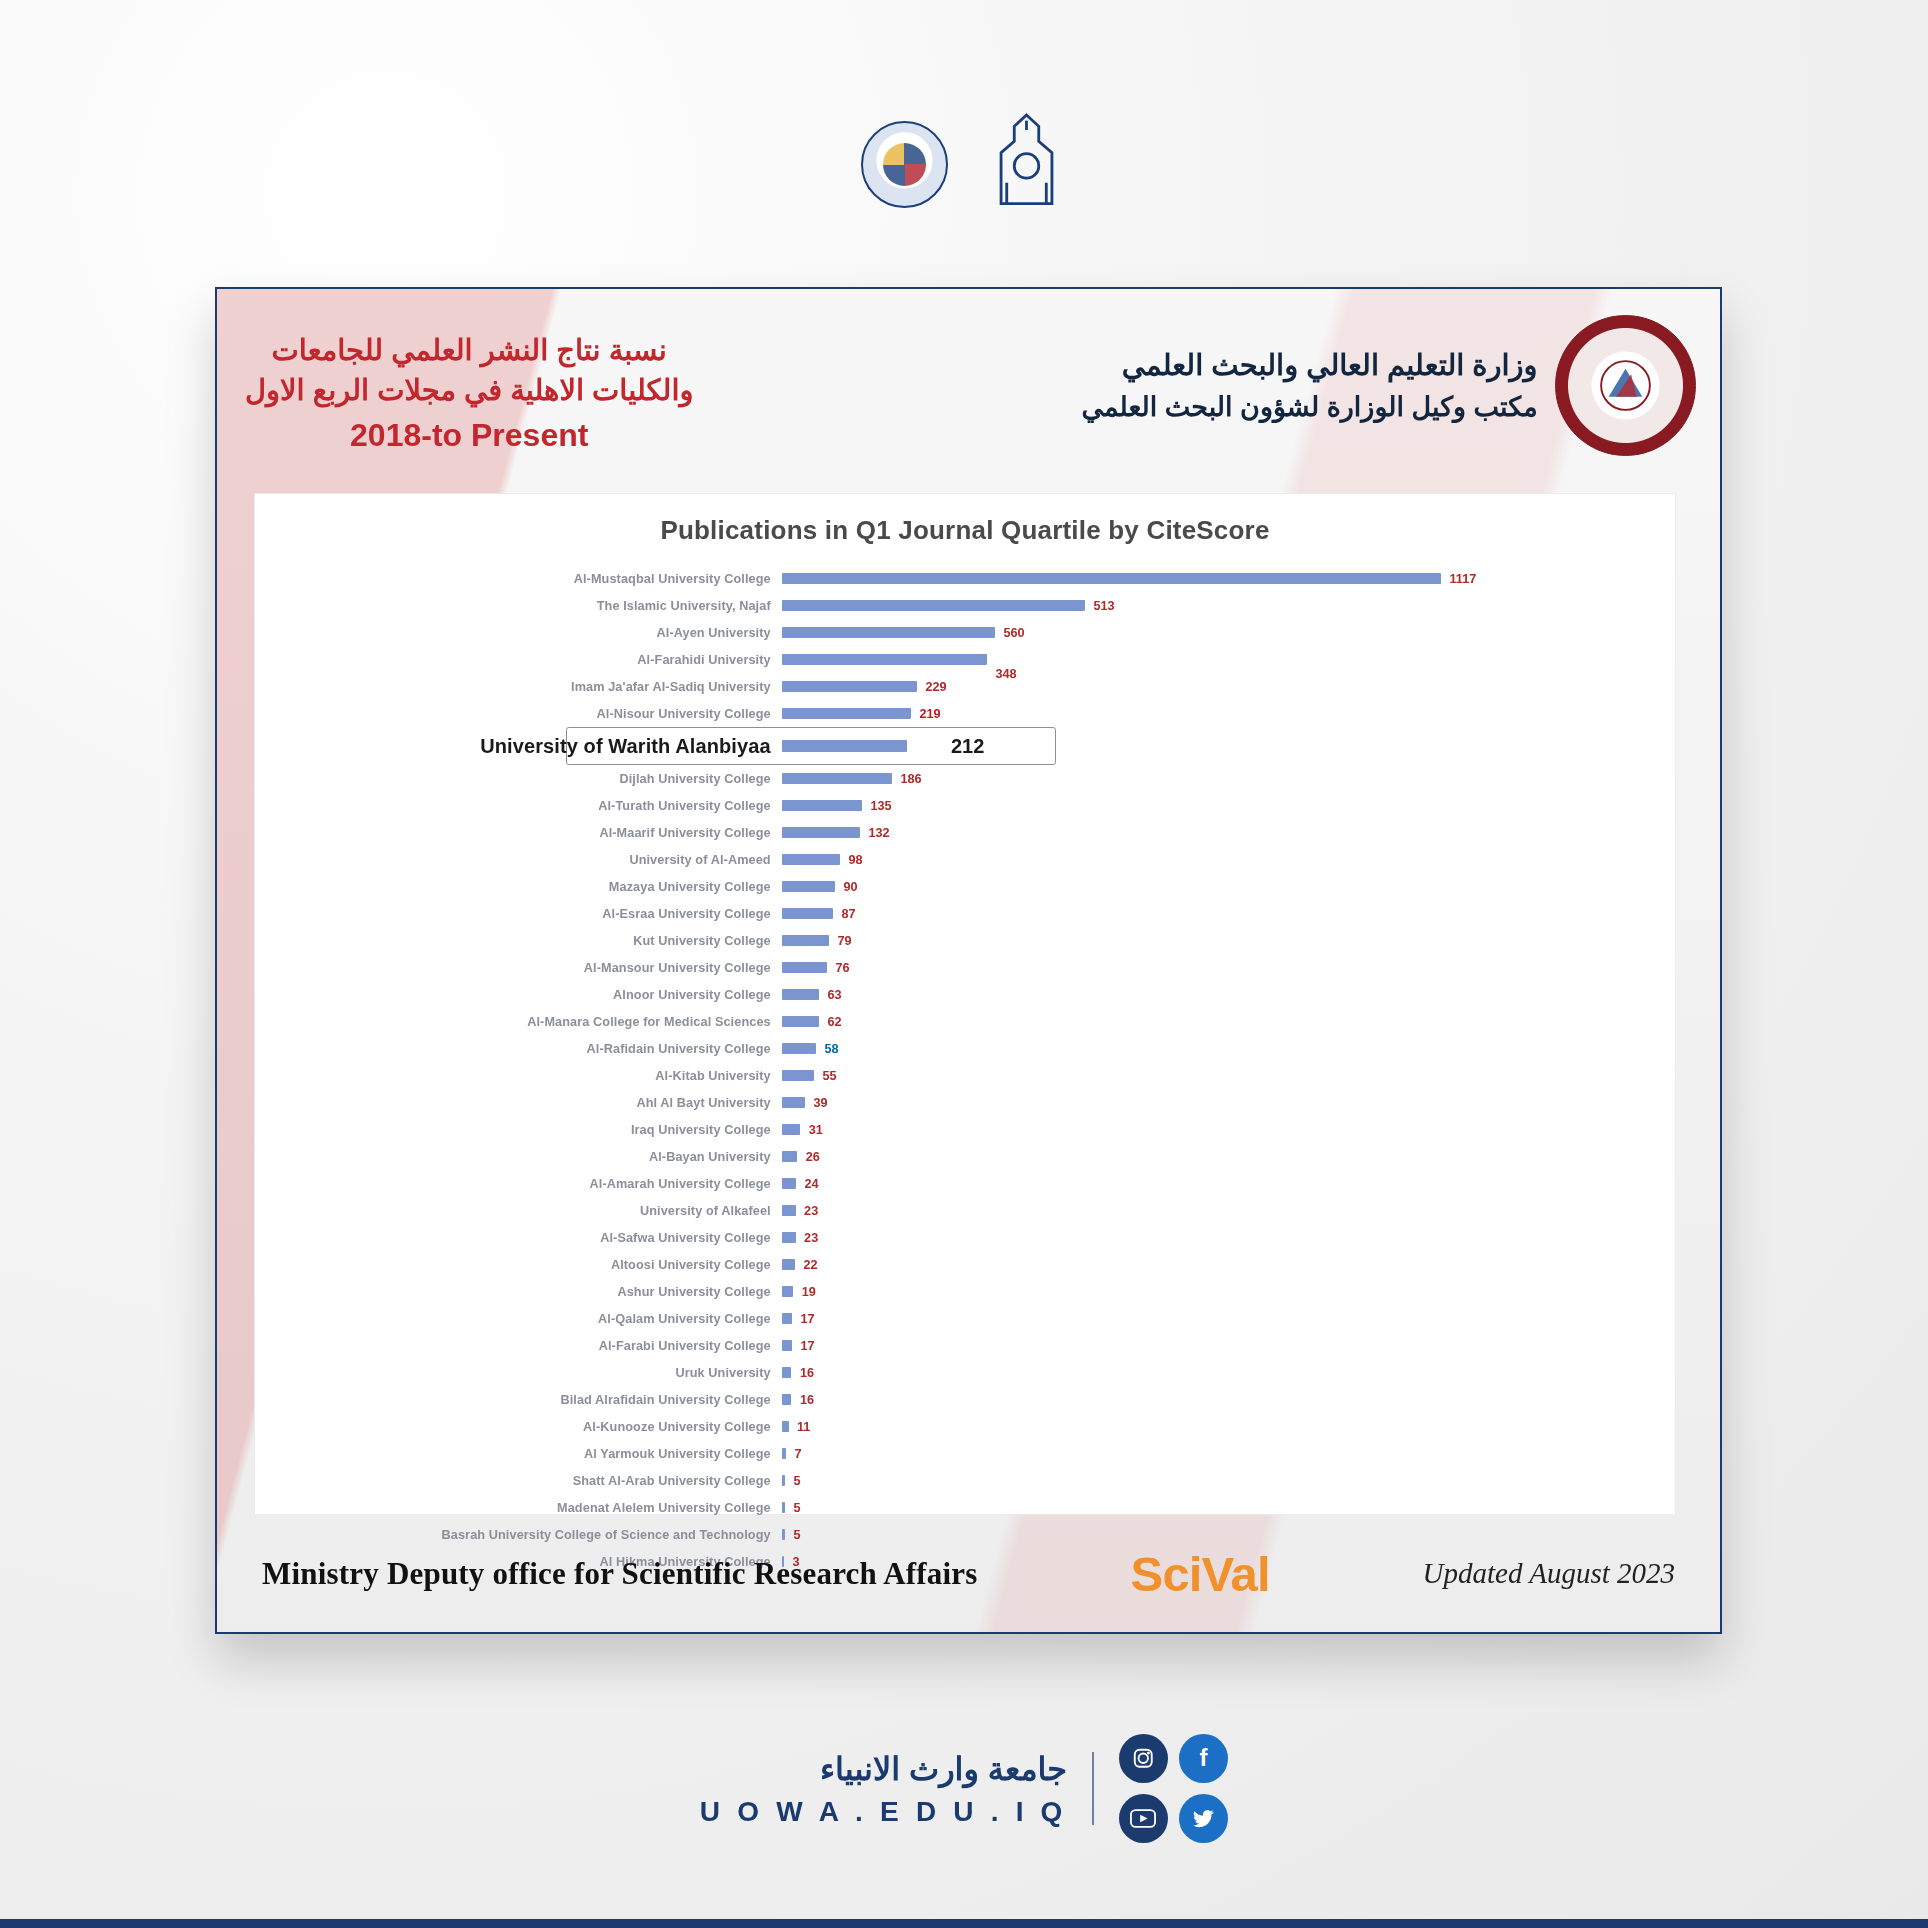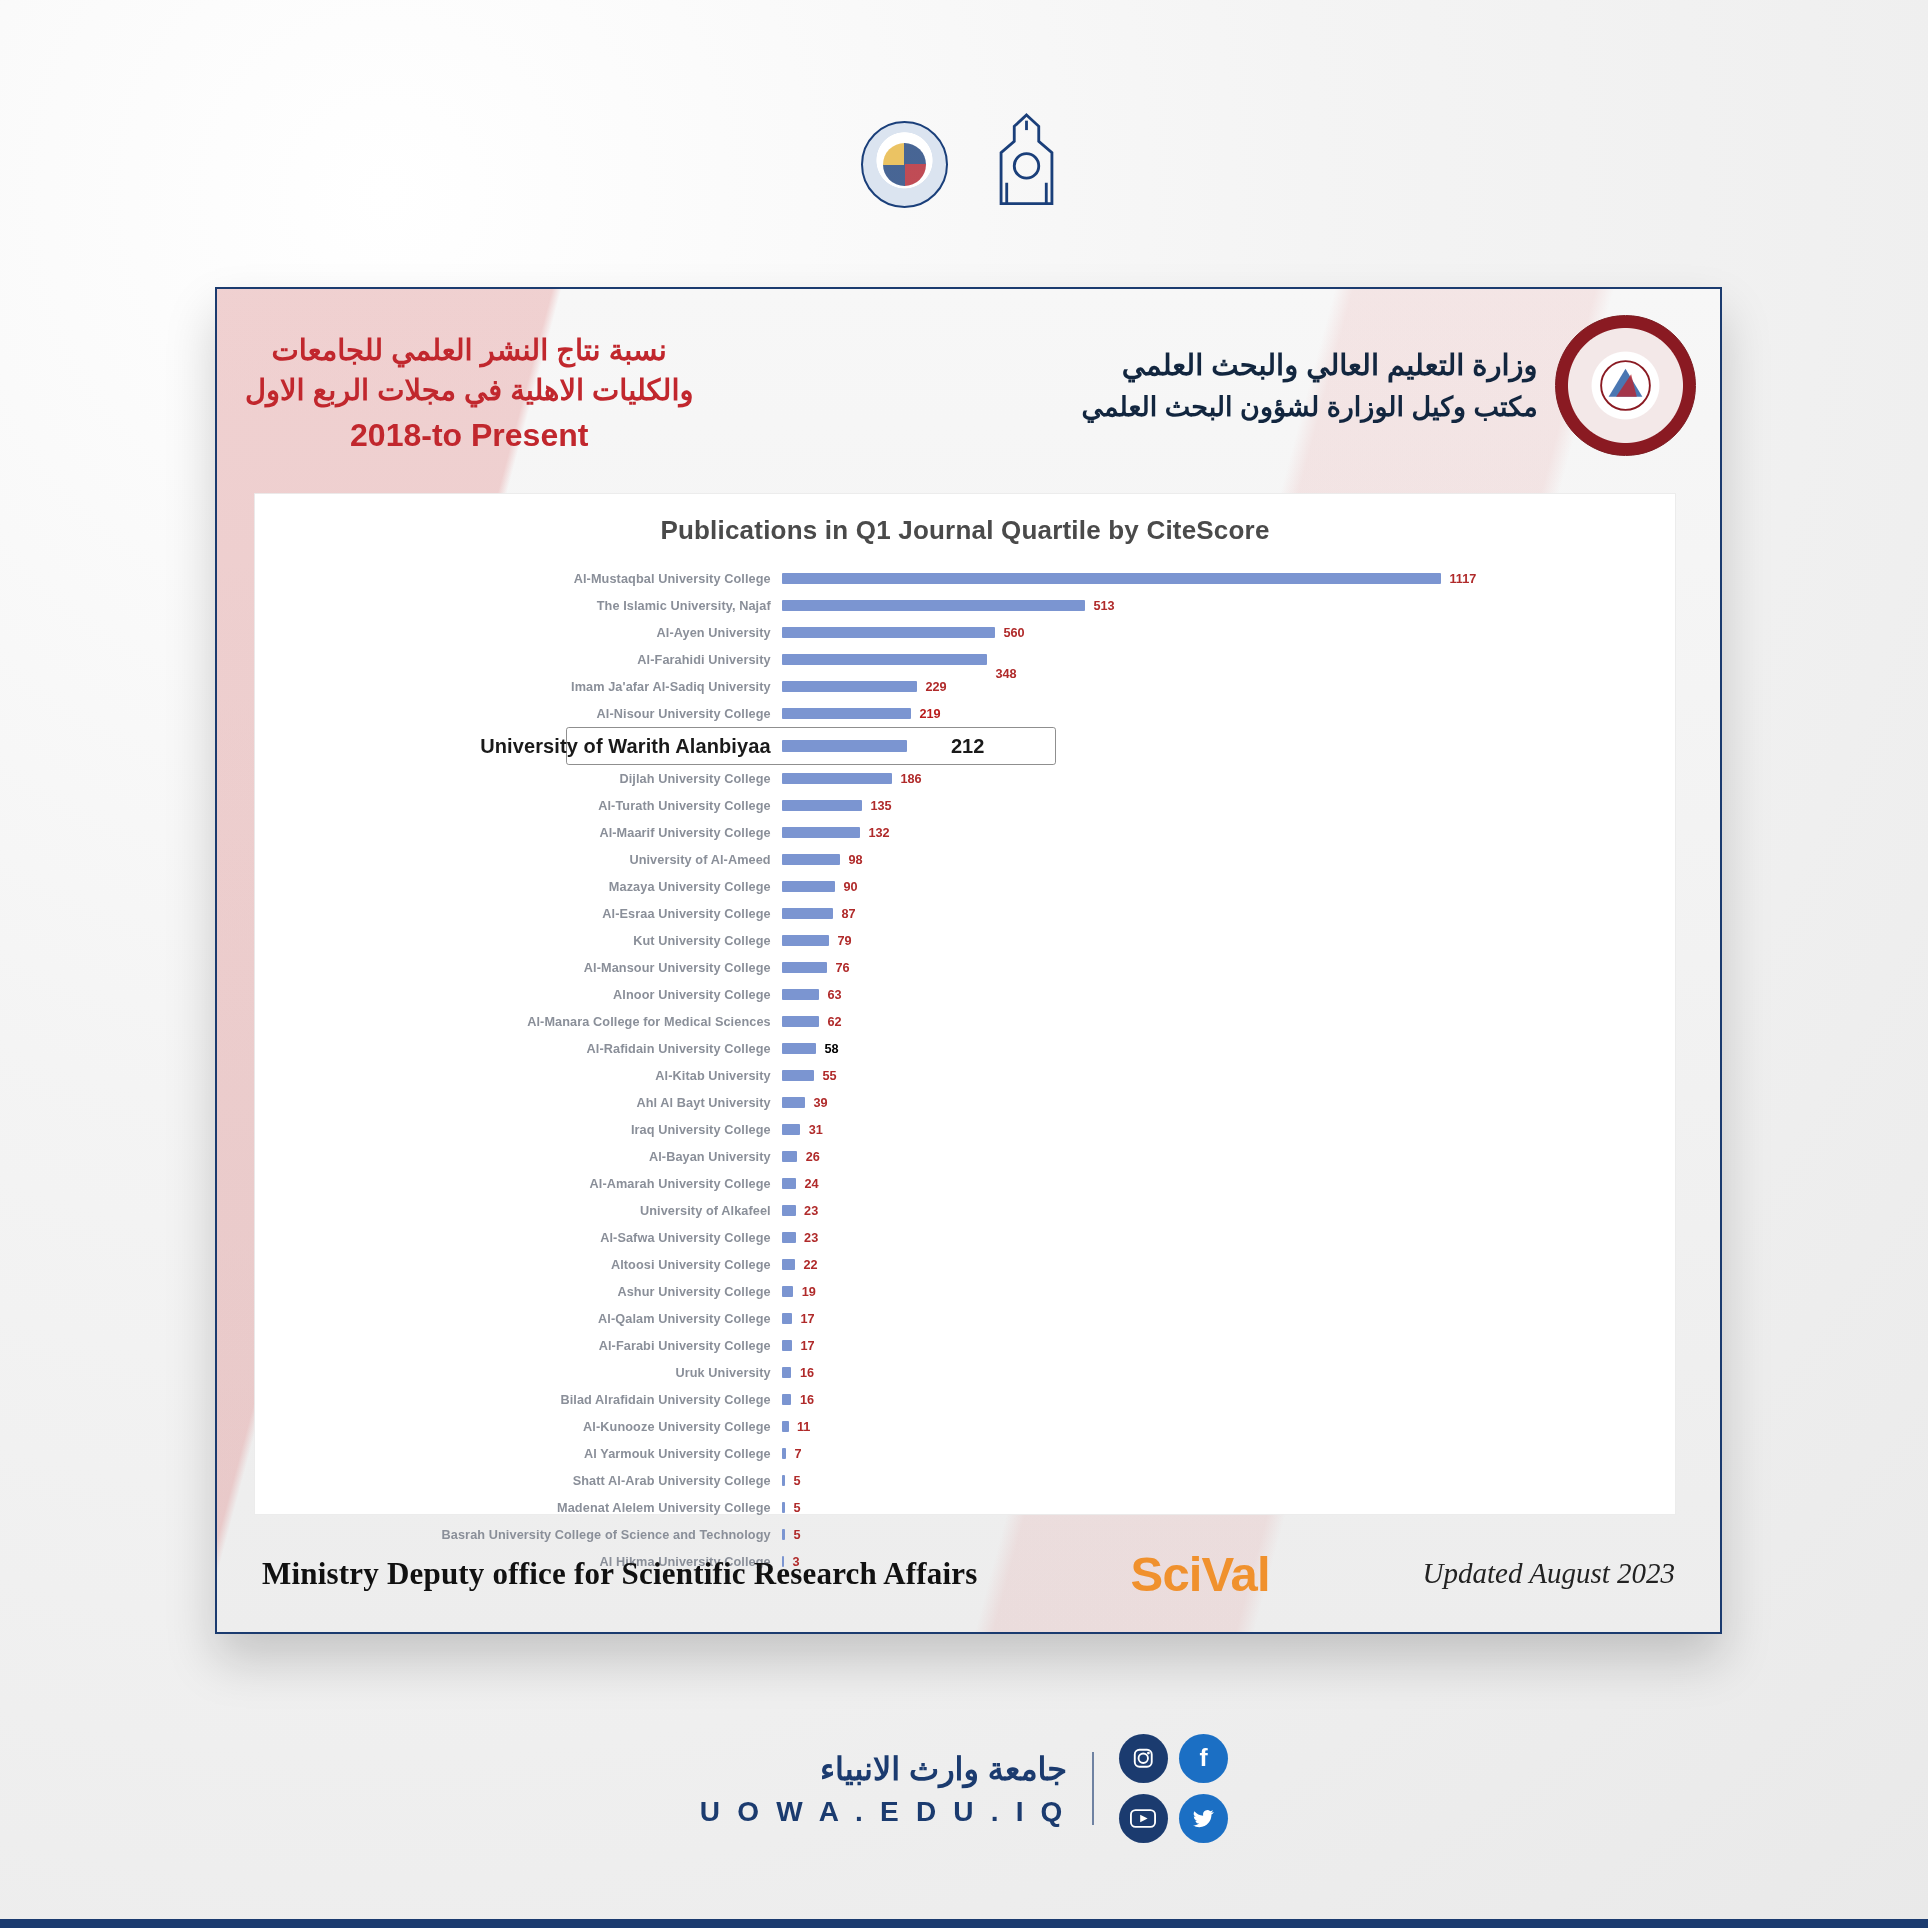--- a/index.html
+++ b/index.html
@@ -514,21 +514,21 @@
               <div class="bar-fill" style="width: 37px; background: rgb(123, 149, 209);"></div>
               <div class="bar-value" style="color: rgb(176, 42, 42);">62</div>
             </div>
           </div>
         </div>
         <div class="row-wrap">
           <div class="bar-row">
             <div class="bar-label">Al-Rafidain University College</div>
             <div class="bar-track">
               <div class="bar-fill" style="width: 34px; background: rgb(123, 149, 209);"></div>
-              <div class="bar-value" style="color: #000000;">58</div>
+              <div class="bar-value" style="color: #0369a1;">58</div>
             </div>
           </div>
         </div>
         <div class="row-wrap">
           <div class="bar-row">
             <div class="bar-label">Al-Kitab University</div>
             <div class="bar-track">
               <div class="bar-fill" style="width: 32px; background: rgb(123, 149, 209);"></div>
               <div class="bar-value" style="color: rgb(176, 42, 42);">55</div>
             </div>

